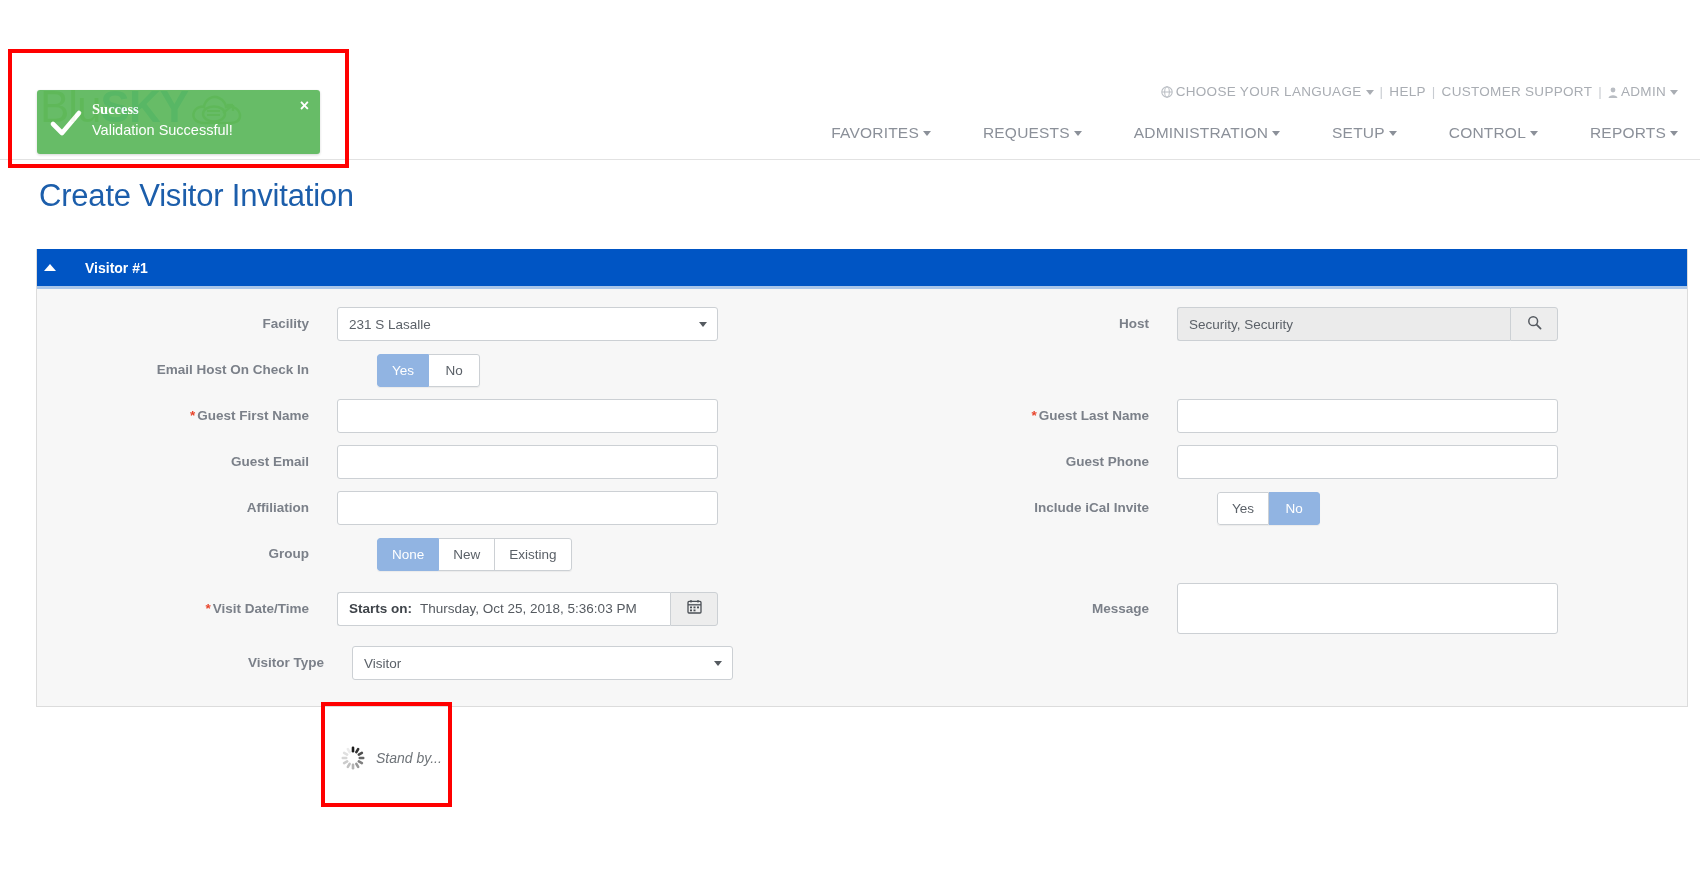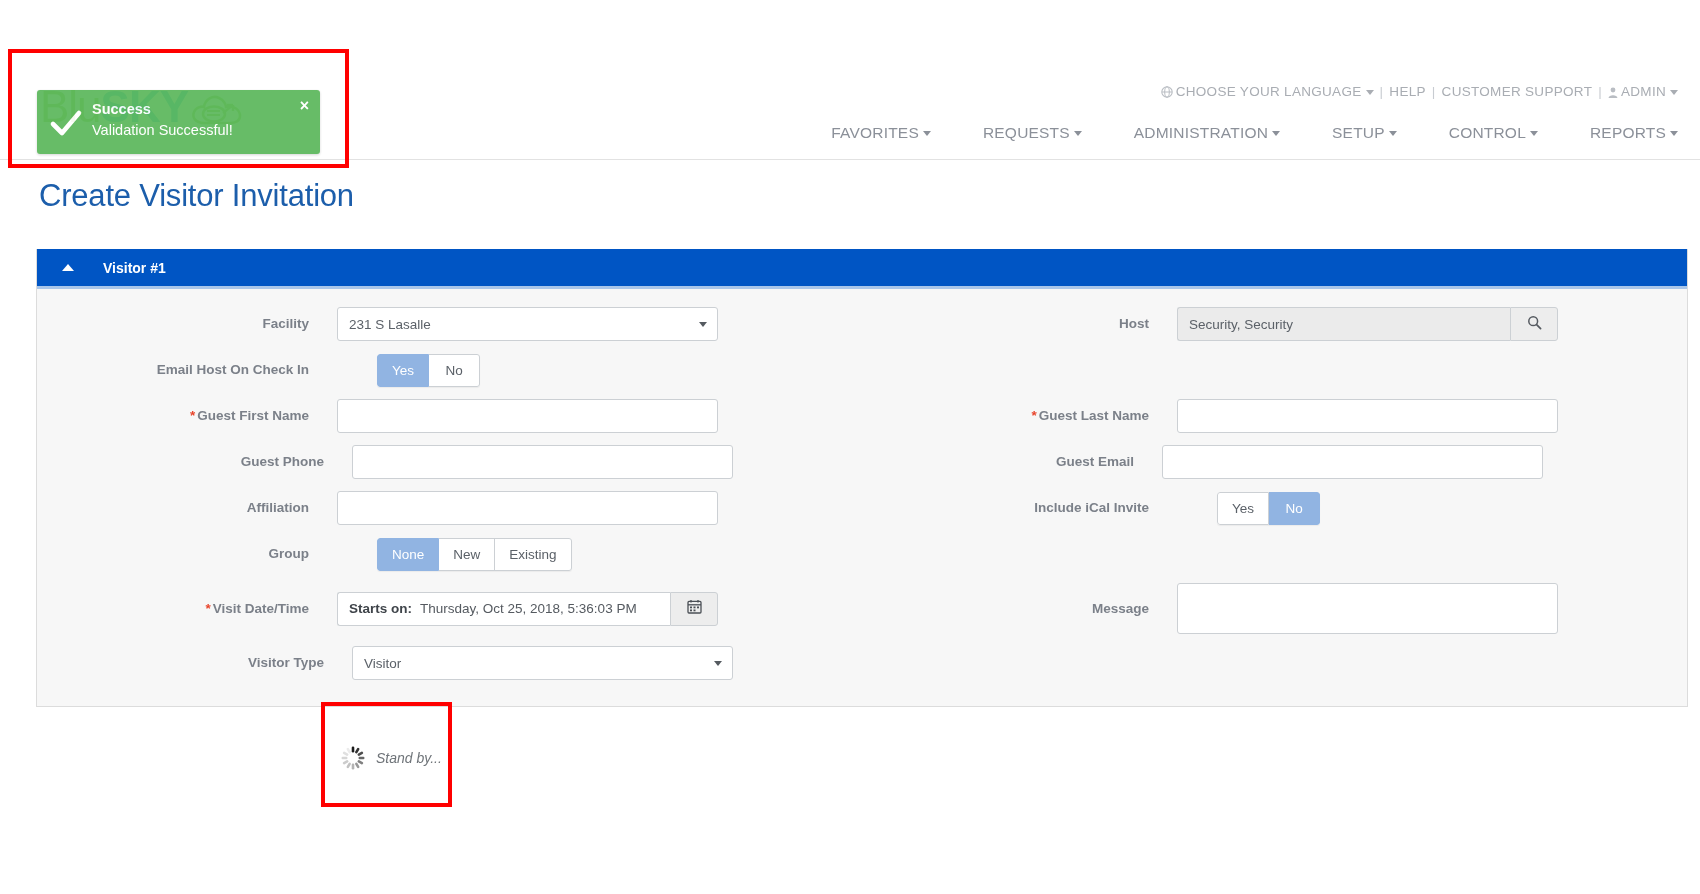--- a/index.html
+++ b/index.html
@@ -106,20 +106,21 @@
   .toast-check {
     position: absolute;
     left: 12px; top: 16px;
     width: 34px; height: 34px;
   }
   .toast-title {
     position: absolute;
     left: 55px; top: 11px;
     font-size: 14.5px;
     font-weight: 700;
+    font-family: Liberation Serif, serif;
   }
   .toast-msg {
     position: absolute;
     left: 55px; top: 32px;
     font-size: 14.5px;
   }
   .toast-close {
     position: absolute;
     right: 11px; top: 8px;
     font-size: 16px;
@@ -159,21 +160,20 @@
     background: #f7f7f7;
     border: 1px solid #dcdcdc;
     border-top: none;
   }
   .panel-header {
     height: 40px;
     background: #0055c4;
     color: #ffffff;
     display: flex;
     align-items: center;
-    padding-left: 18px;
     font-size: 14px;
     font-weight: 700;
     border-bottom: 3px solid #a9c6ea;
   }
   .panel-toggle {
     width: 26px;
     display: flex;
     align-items: center;
     justify-content: center;
     cursor: pointer;
@@ -464,32 +464,32 @@
           <div class="input-box w-right">
               <span></span>
             </div>
         </div>
       </div>
     </div>
 
     <div class="row-gap"></div>
 
     <div class="form-row">
+      <div class="col">
+        <div class="field-label">Guest Email</div>
+        <div class="field-control">
+          <div class="input-box w-left">
+              <span></span>
+            </div>
+        </div>
+      </div>
       <div class="col right">
         <div class="field-label">Guest Phone</div>
         <div class="field-control">
           <div class="input-box w-right">
-              <span></span>
-            </div>
-        </div>
-      </div>
-      <div class="col">
-        <div class="field-label">Guest Email</div>
-        <div class="field-control">
-          <div class="input-box w-left">
               <span></span>
             </div>
         </div>
       </div>
     </div>
 
     <div class="row-gap"></div>
 
     <div class="form-row">
       <div class="col">

